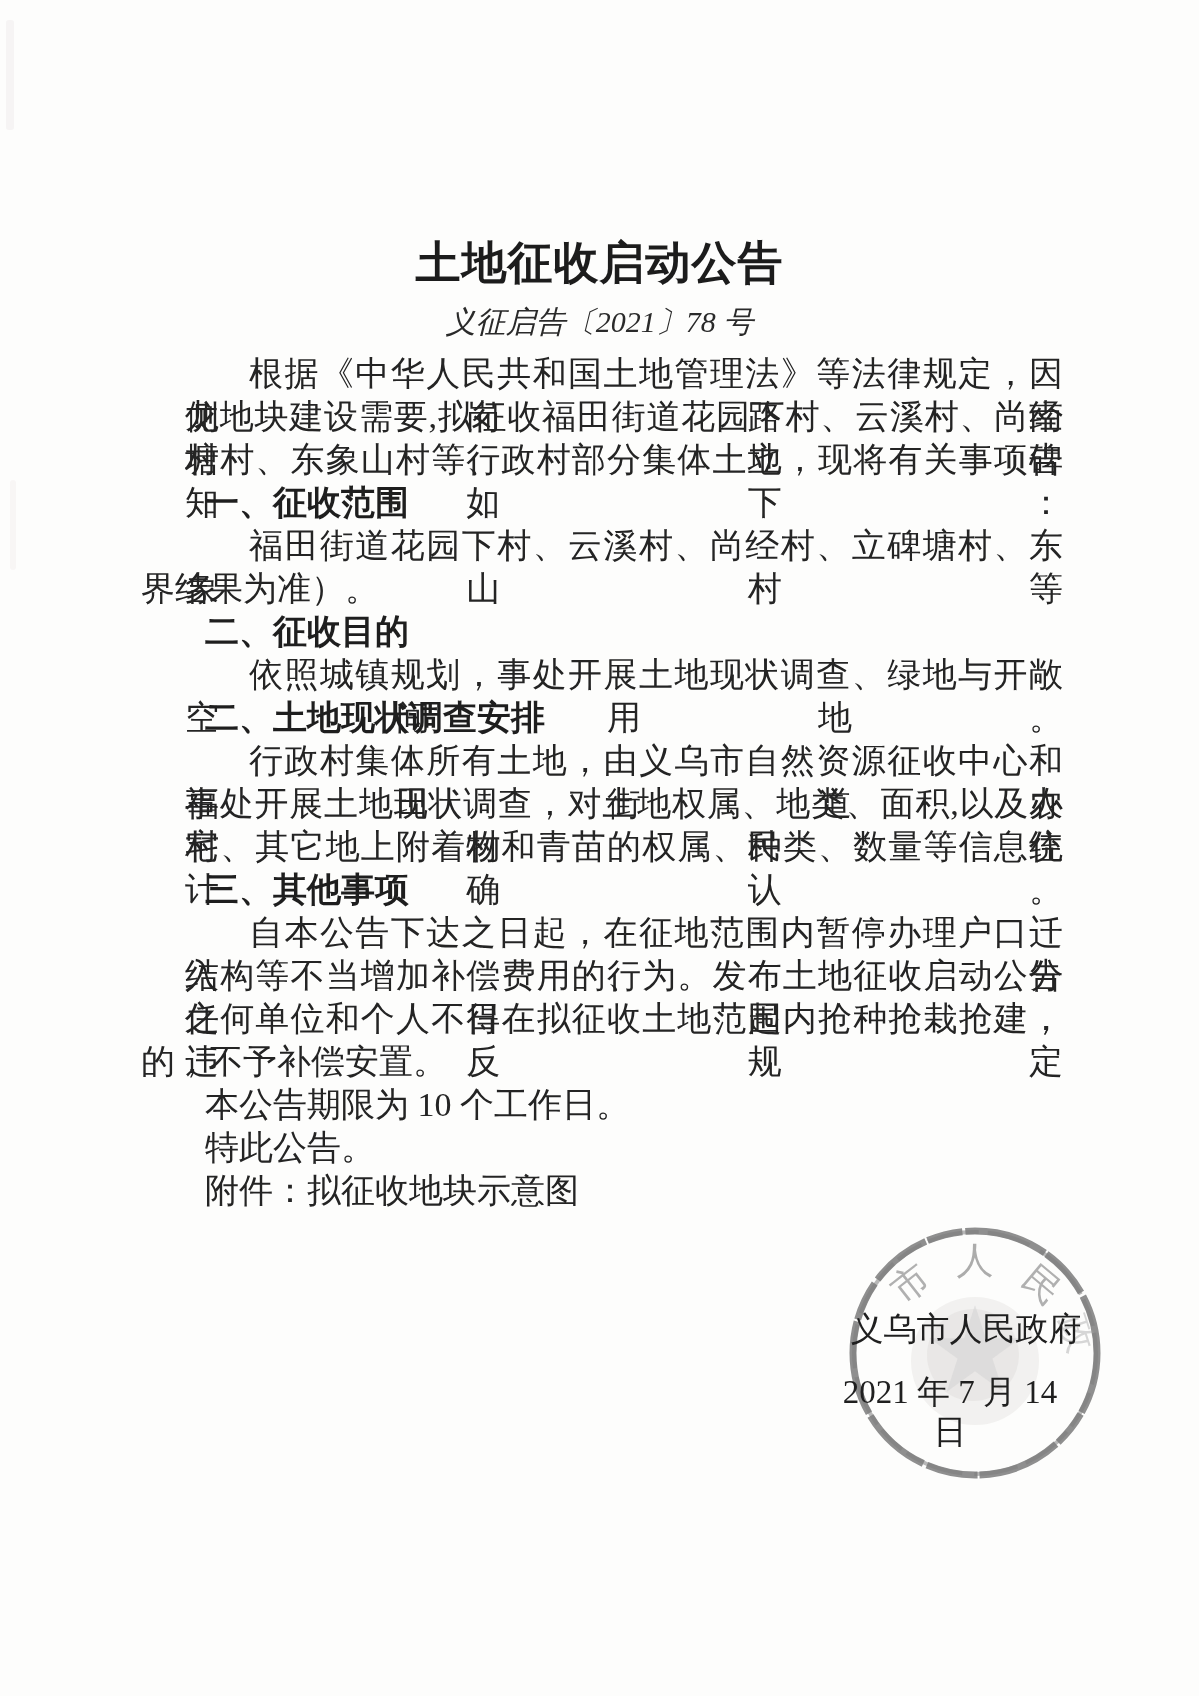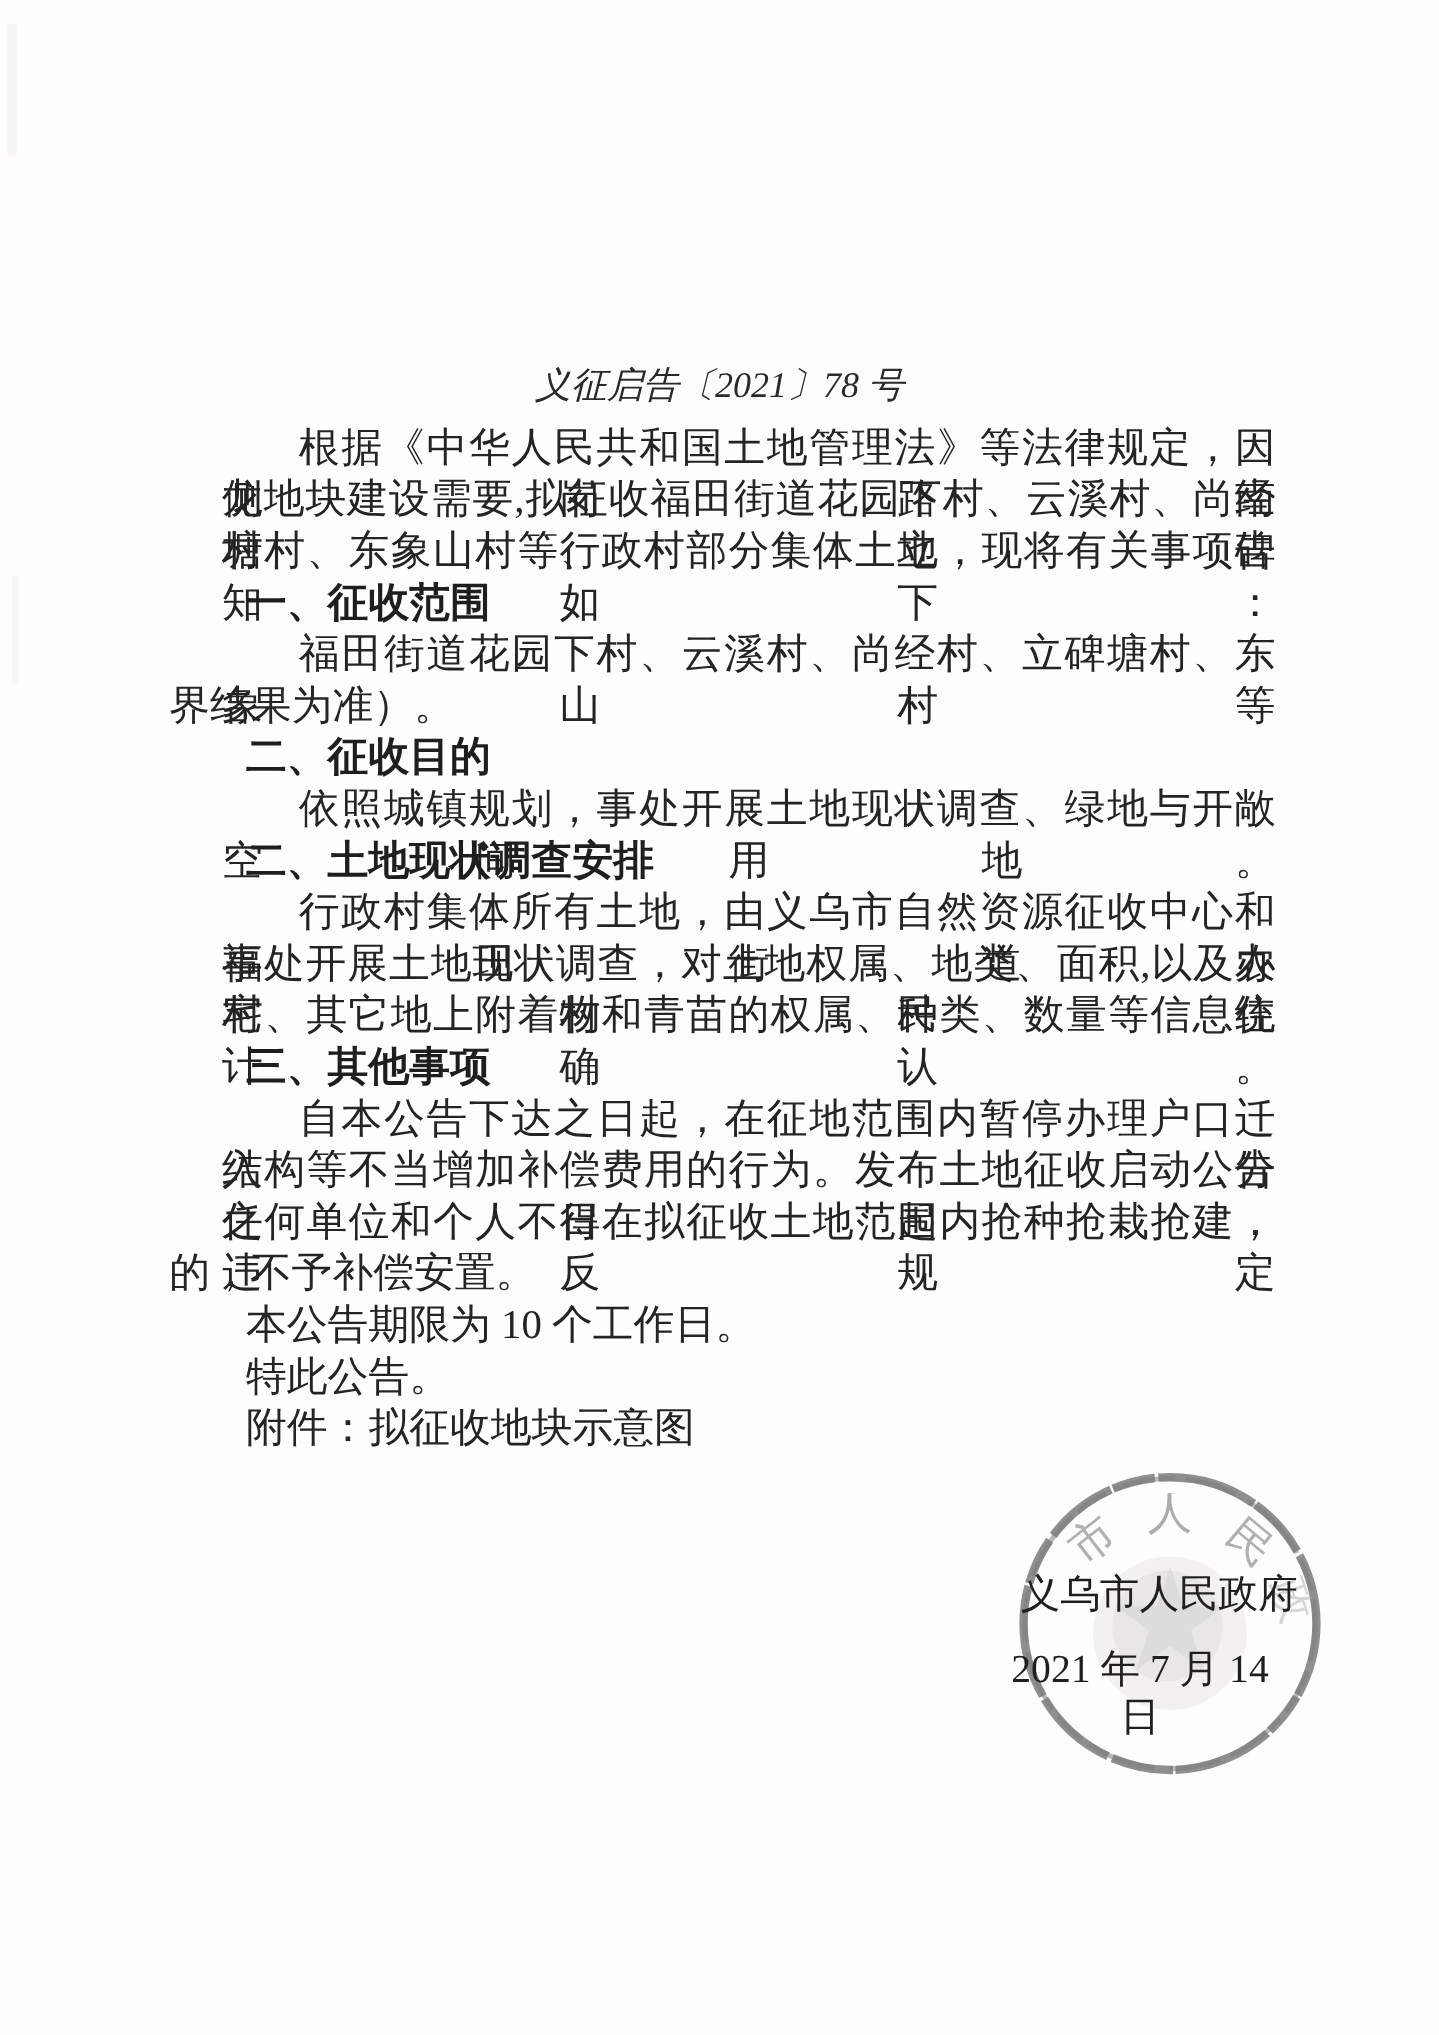--- a/index.html
+++ b/index.html
@@ -108,20 +108,21 @@
   }
 </style>
 </head>
 <body>
 
 <div class="page">
 
   <div class="scan-artifact" style="left:6px; top:20px; width:8px; height:110px; opacity:.5;"></div>
   <div class="scan-artifact" style="left:10px; top:480px; width:6px; height:90px; opacity:.4;"></div>
 
+  <div class="doc-title">土地征收启动公告</div>
 
   <div class="doc-number">义征启告〔2021〕78 号</div>
 
   <div class="doc-body" id="doc-body">
       <div class="line justify indent">根据《中华人民共和国土地管理法》等法律规定，因龙岗路南</div>
       <div class="line justify">侧地块建设需要,拟征收福田街道花园下村、云溪村、尚经村、立碑</div>
       <div class="line justify">塘村、东象山村等行政村部分集体土地，现将有关事项告知如下：</div>
       <div class="line heading indent">一、征收范围</div>
       <div class="line justify indent">福田街道花园下村、云溪村、尚经村、立碑塘村、东象山村等</div>
       <div class="line">界结果为准）。</div>

